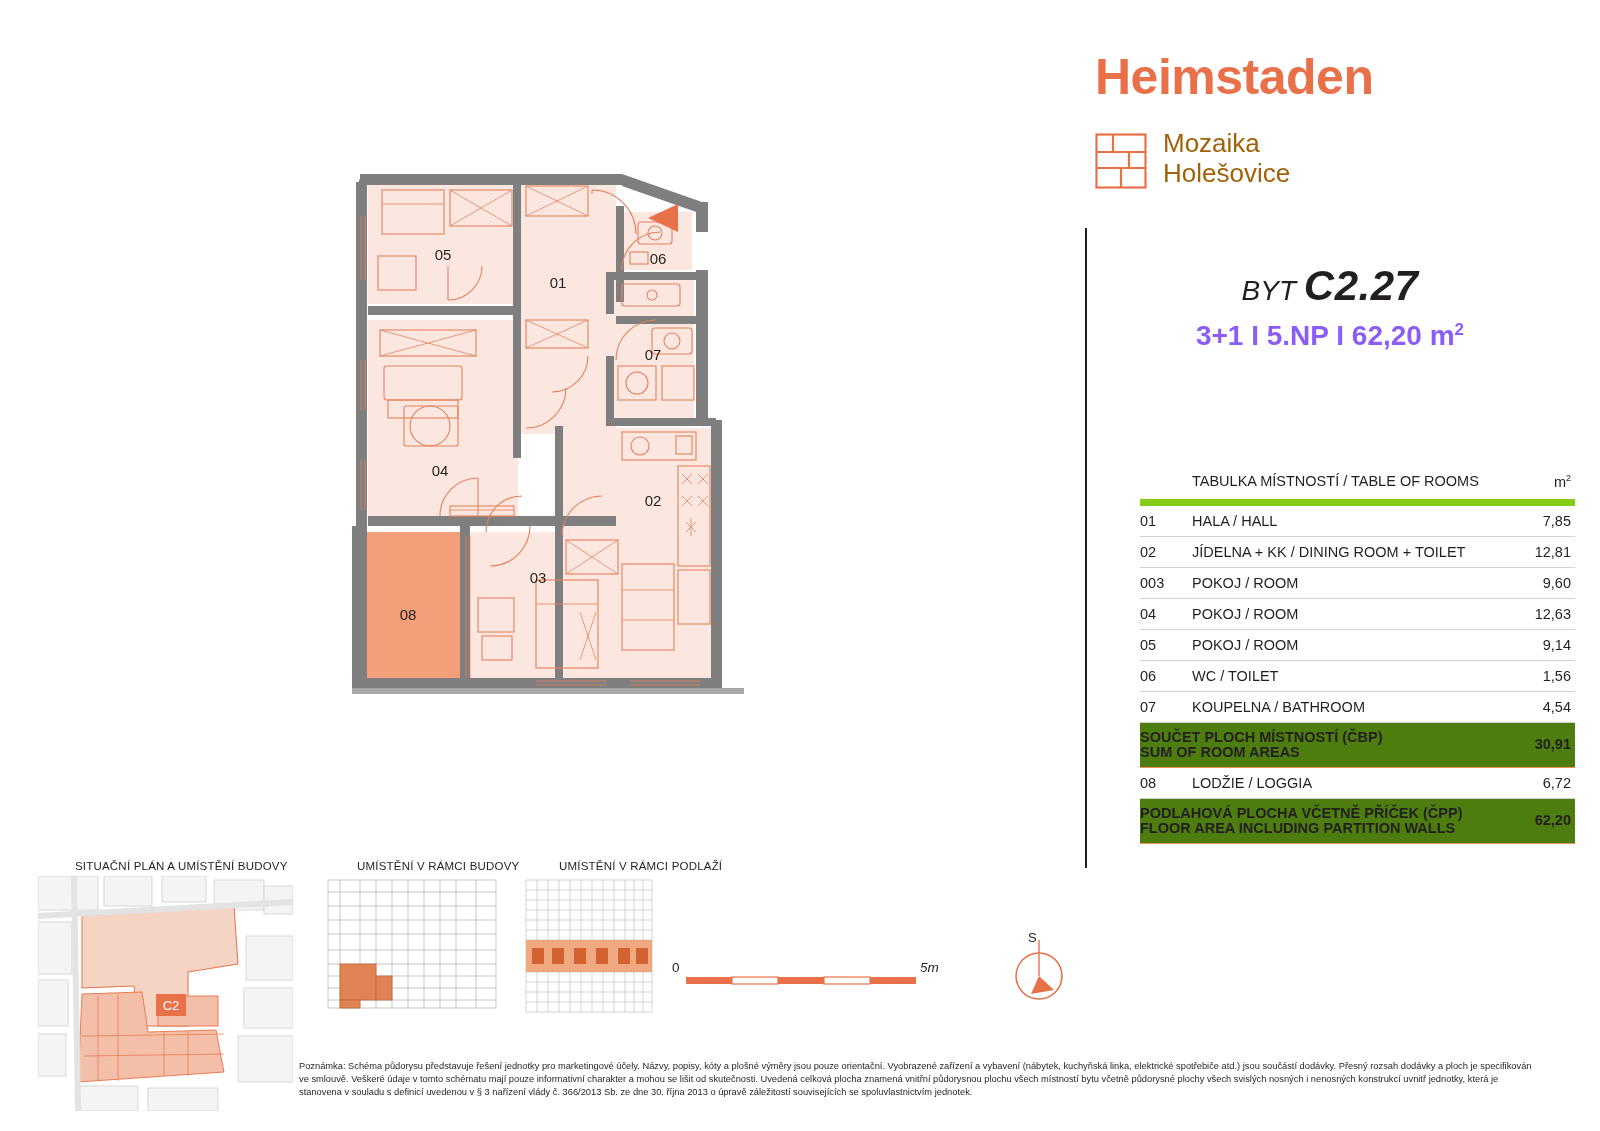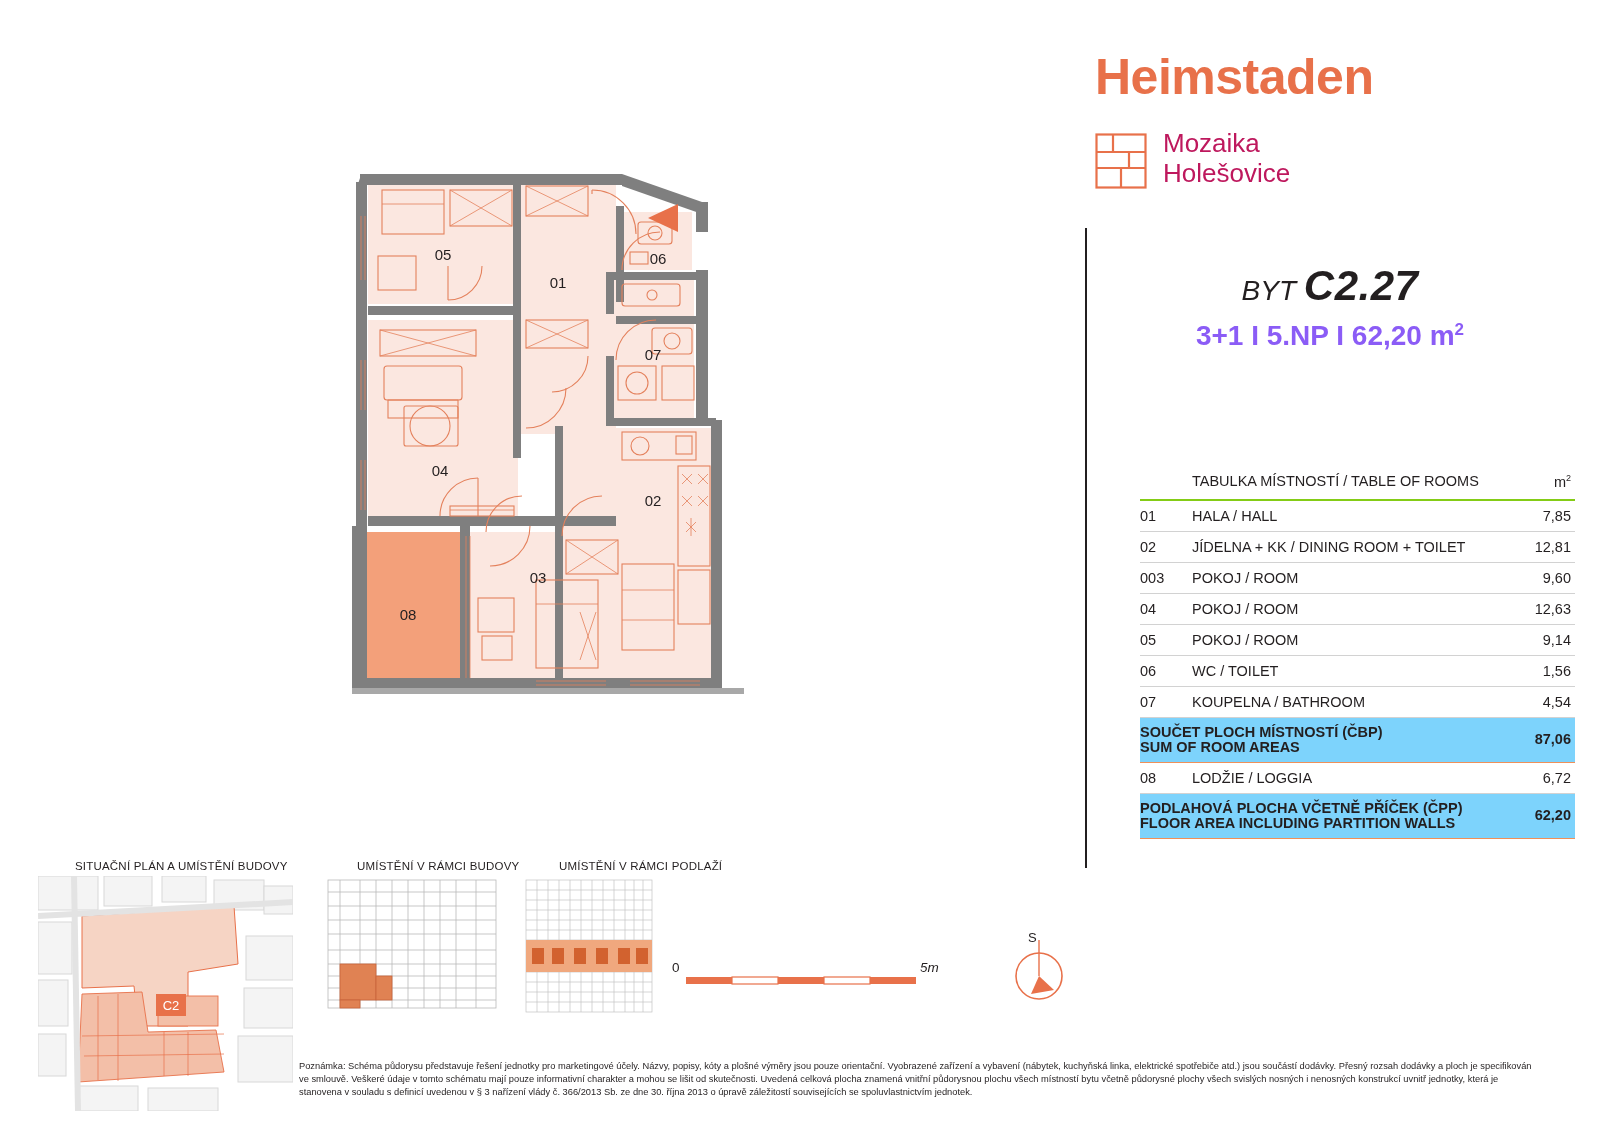--- a/index.html
+++ b/index.html
@@ -18,21 +18,21 @@
   .right-panel {
     position: absolute; left: 1085px; top: 0; width: 564px; height: 1131px;
   }
   .brand-title {
     position: absolute; left: 10px; top: 48px;
     font-size: 50px; font-weight: bold; color: #e8714a;
     letter-spacing: -0.5px;
   }
   .brand-sub {
     position: absolute; left: 78px; top: 128px;
-    font-size: 26px; line-height: 30px; color: #be185d; font-weight: 400;
+    font-size: 26px; line-height: 30px; color: #a16207; font-weight: 400;
   }
   .brand-mark {
     position: absolute; left: 10px; top: 133px; width: 52px; height: 56px;
   }
   .vrule {
     position: absolute; left: 0px; top: 228px; width: 2px; height: 640px;
     background: #231f20;
   }
 
   .byt-line {
@@ -50,31 +50,31 @@
   .rooms-table {
     position: absolute; left: 55px; top: 466px; width: 435px;
     border-collapse: collapse; font-size: 14.5px;
   }
   .rooms-table td {
     padding: 7px 0 7px 0;
     border-bottom: 1px solid #d2d2d2;
     vertical-align: middle;
   }
   .rooms-table .hdr td {
-    border-bottom: 2px solid #84cc16;
+    border-bottom: 7px solid #84cc16;
     padding-bottom: 9px;
     font-size: 14.5px;
     margin-left: 34px;
   }
   .c-num { width: 52px; }
   .c-name { }
   .c-area { width: 62px; text-align: right; padding-right: 4px !important; }
   .hdr .c-area sup { font-size: 9px; }
   tr.sum td, tr.total td {
-    background: #7dd3fc;
+    background: #4d7c0f;
     color: #231f20;
     font-weight: bold;
     border-bottom: 1px solid #f09058;
     line-height: 15px;
   }
   tr.sum td.c-num, tr.total td.c-num { padding-left: 0; }
   tr.sum td:first-child, tr.total td:first-child { padding-left: 0; }
   .spanlabel { display: block; }
 
   
@@ -371,21 +371,21 @@
           <td class="c-num">07</td>
           <td class="c-name">KOUPELNA / BATHROOM</td>
           <td class="c-area">4,54</td>
         </tr>
 
         <tr class="sum">
           <td class="c-num" colspan="2">
             <span class="spanlabel">SOUČET PLOCH MÍSTNOSTÍ (ČBP)</span>
             <span class="spanlabel">SUM OF ROOM AREAS</span>
           </td>
-          <td class="c-area">87,06</td>
+          <td class="c-area">30,91</td>
         </tr>
 
         <tr>
           <td class="c-num">08</td>
           <td class="c-name">LODŽIE / LOGGIA</td>
           <td class="c-area">6,72</td>
         </tr>
 
         <tr class="total">
           <td class="c-num" colspan="2">

